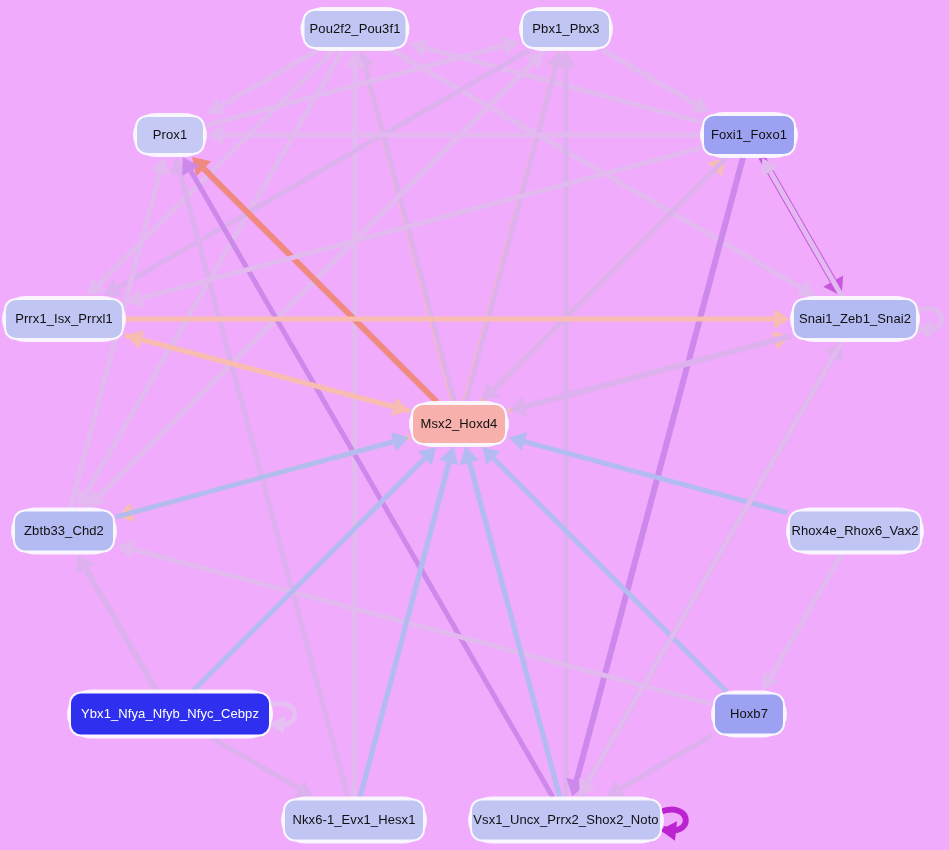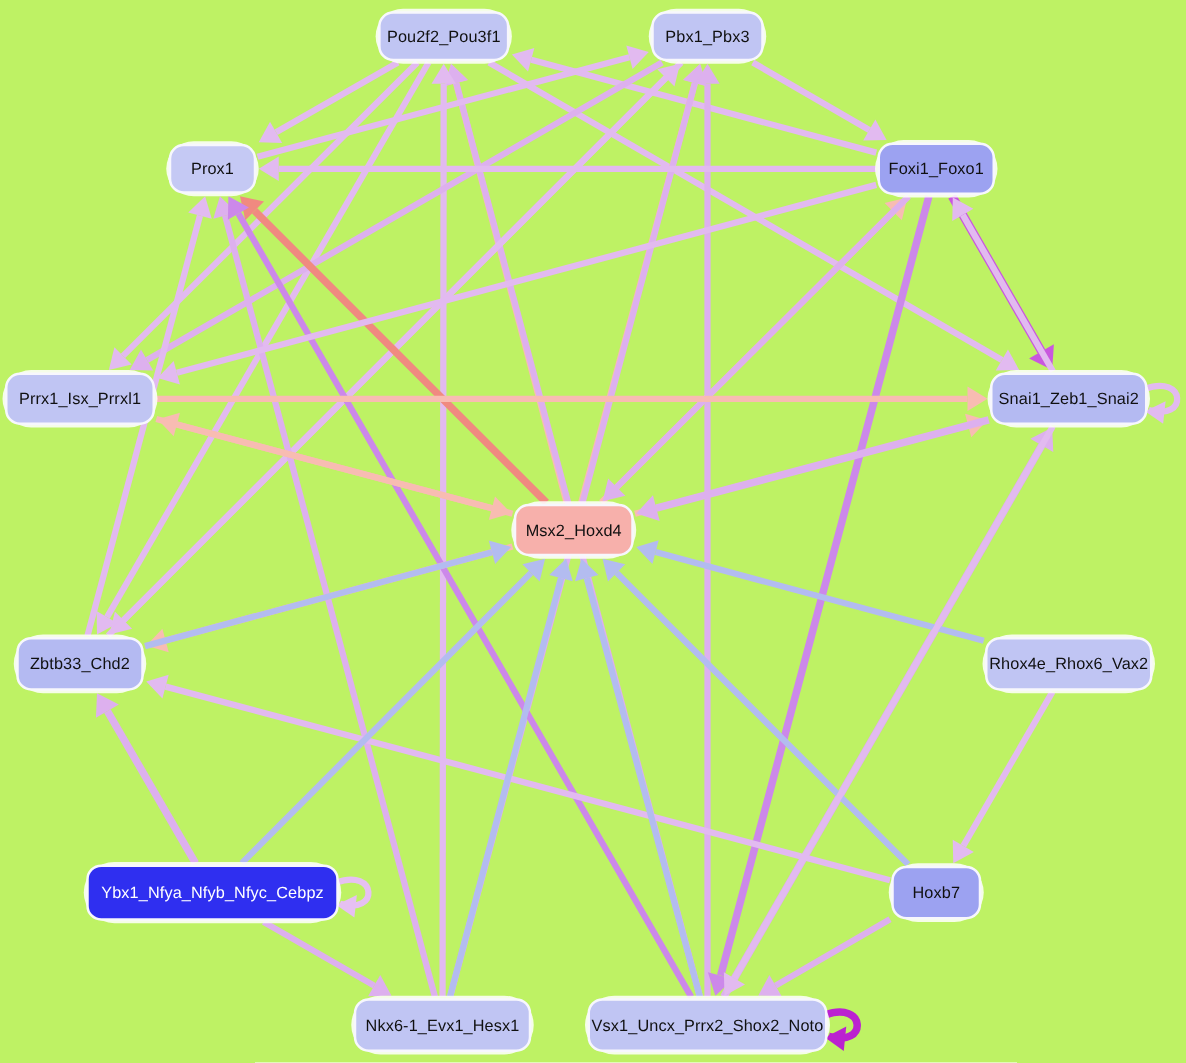--- a/index.html
+++ b/index.html
@@ -10,21 +10,21 @@
   body {
     width: 949px;
     height: 850px;
     font-family: "Liberation Sans", sans-serif;
     overflow: hidden;
   }
   #graph-root {
     position: relative;
     width: 949px;
     height: 850px;
-    background: #bef264;
+    background: #f0abfc;
     text-align: center;
   }
   svg#network-svg {
     display: block;
     width: 949px;
     height: 850px;
   }
   .node-rect {
     stroke: #f7f7fd;
     stroke-width: 2;

